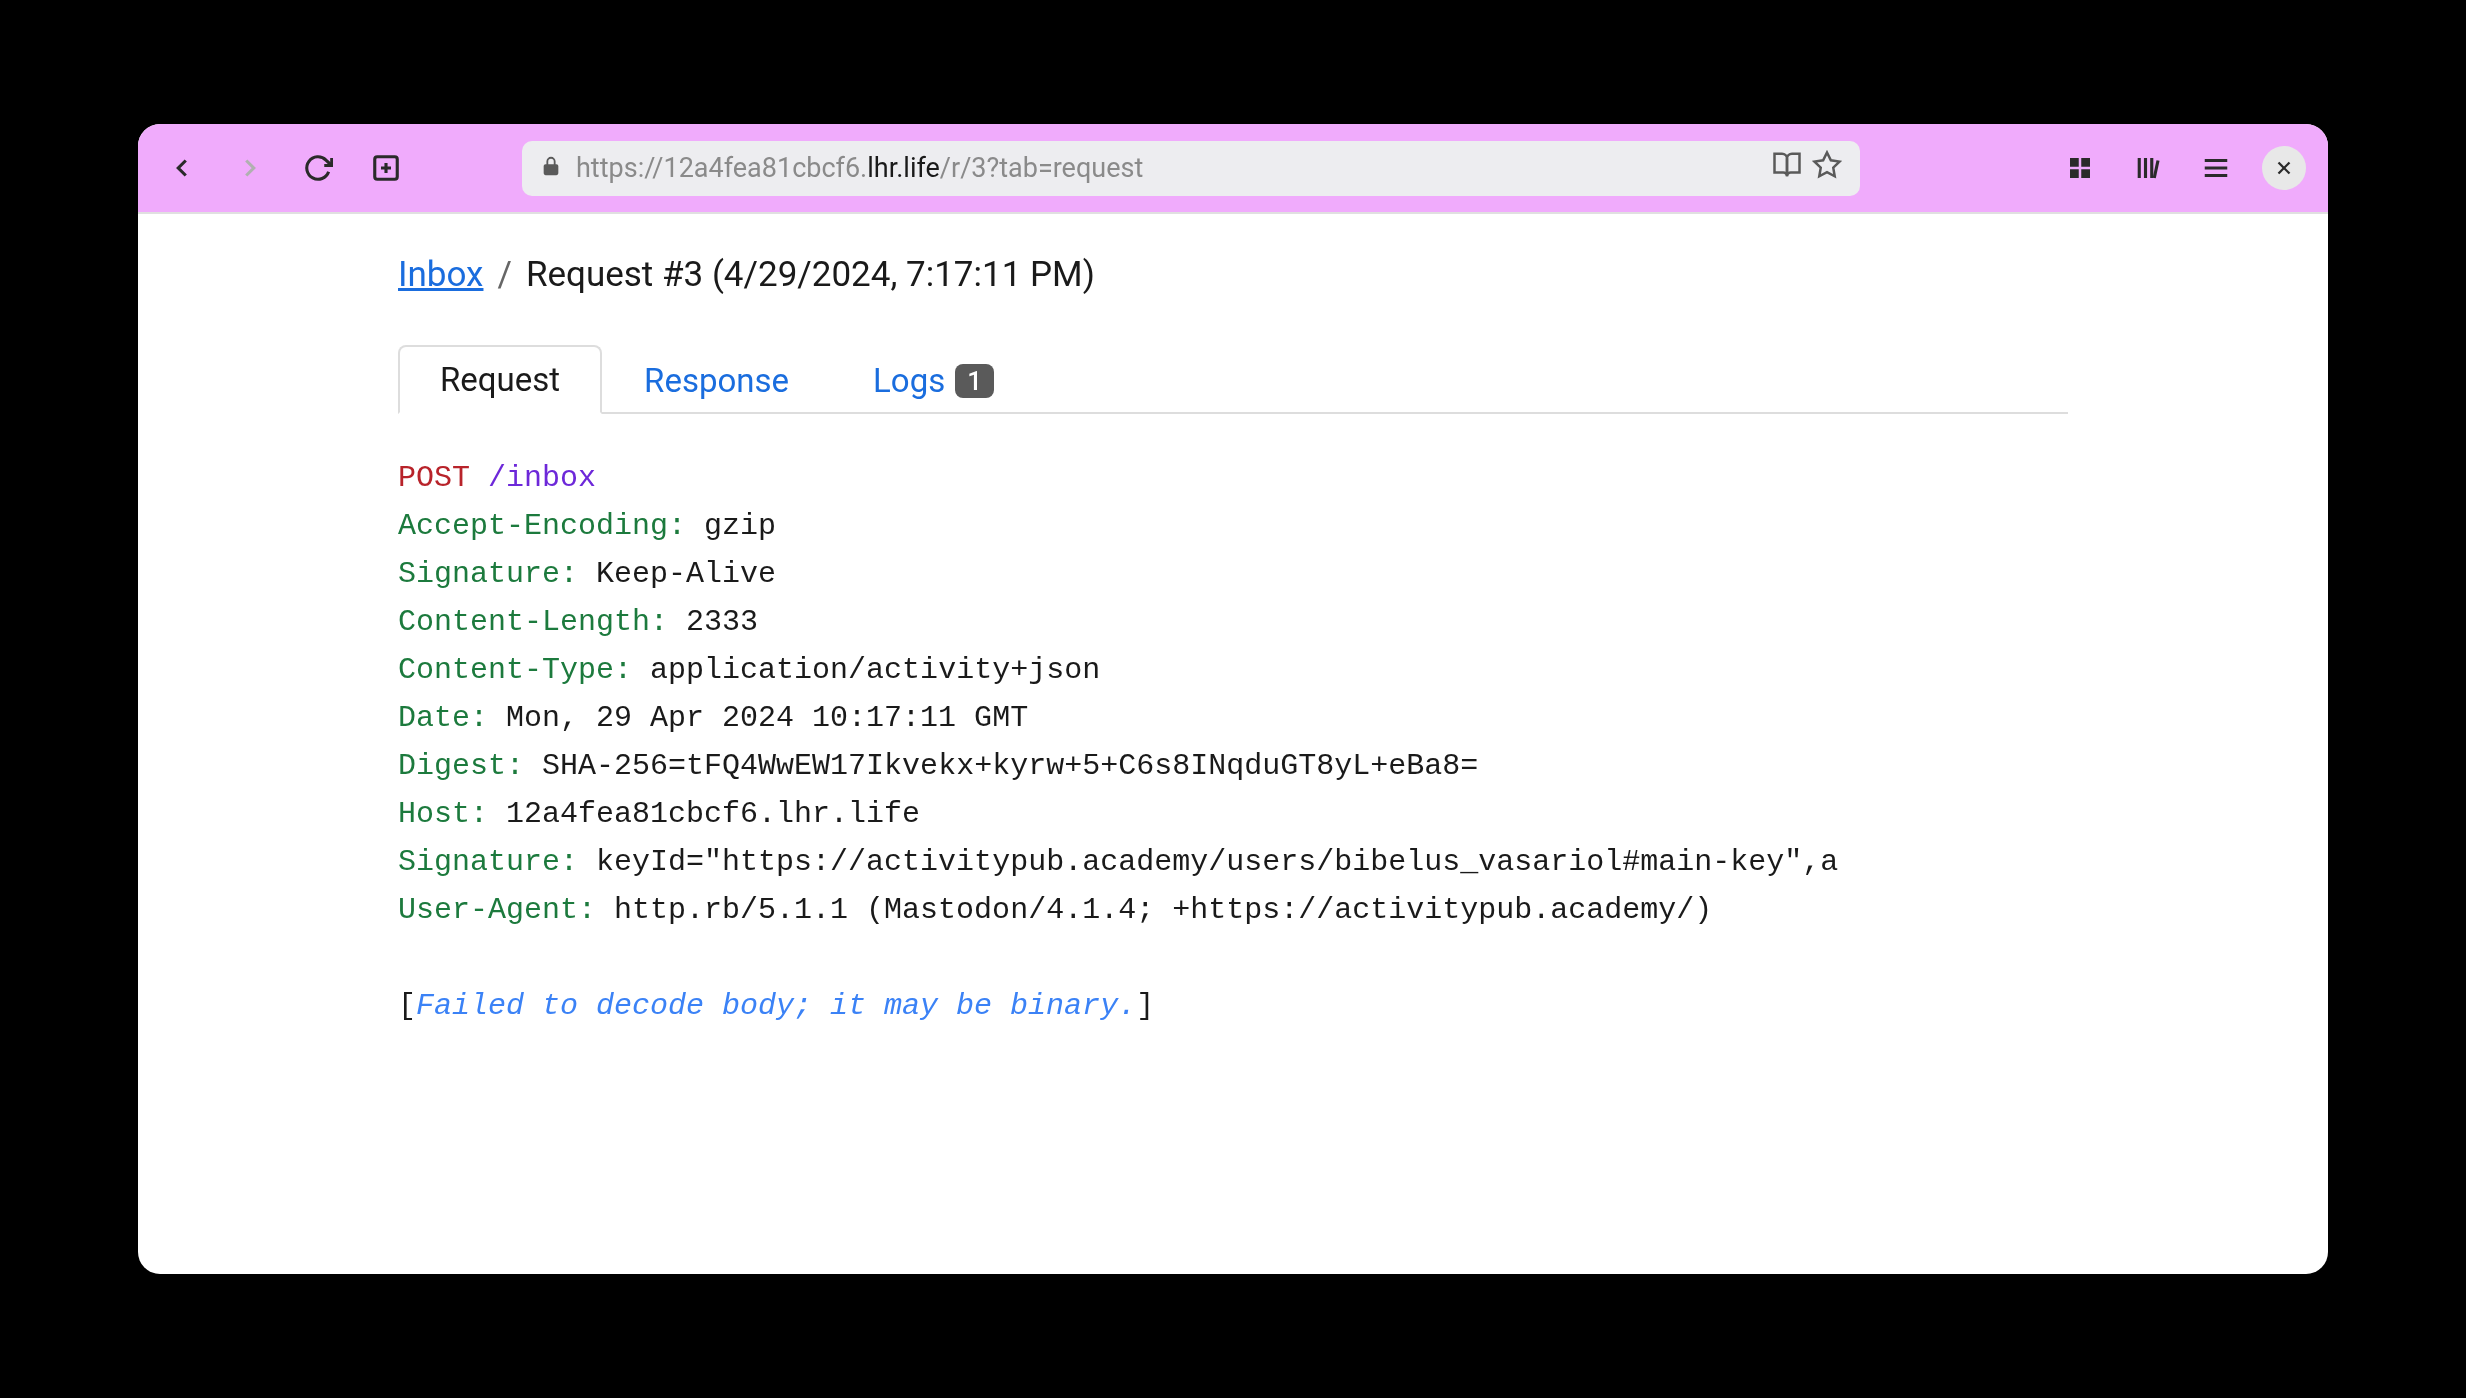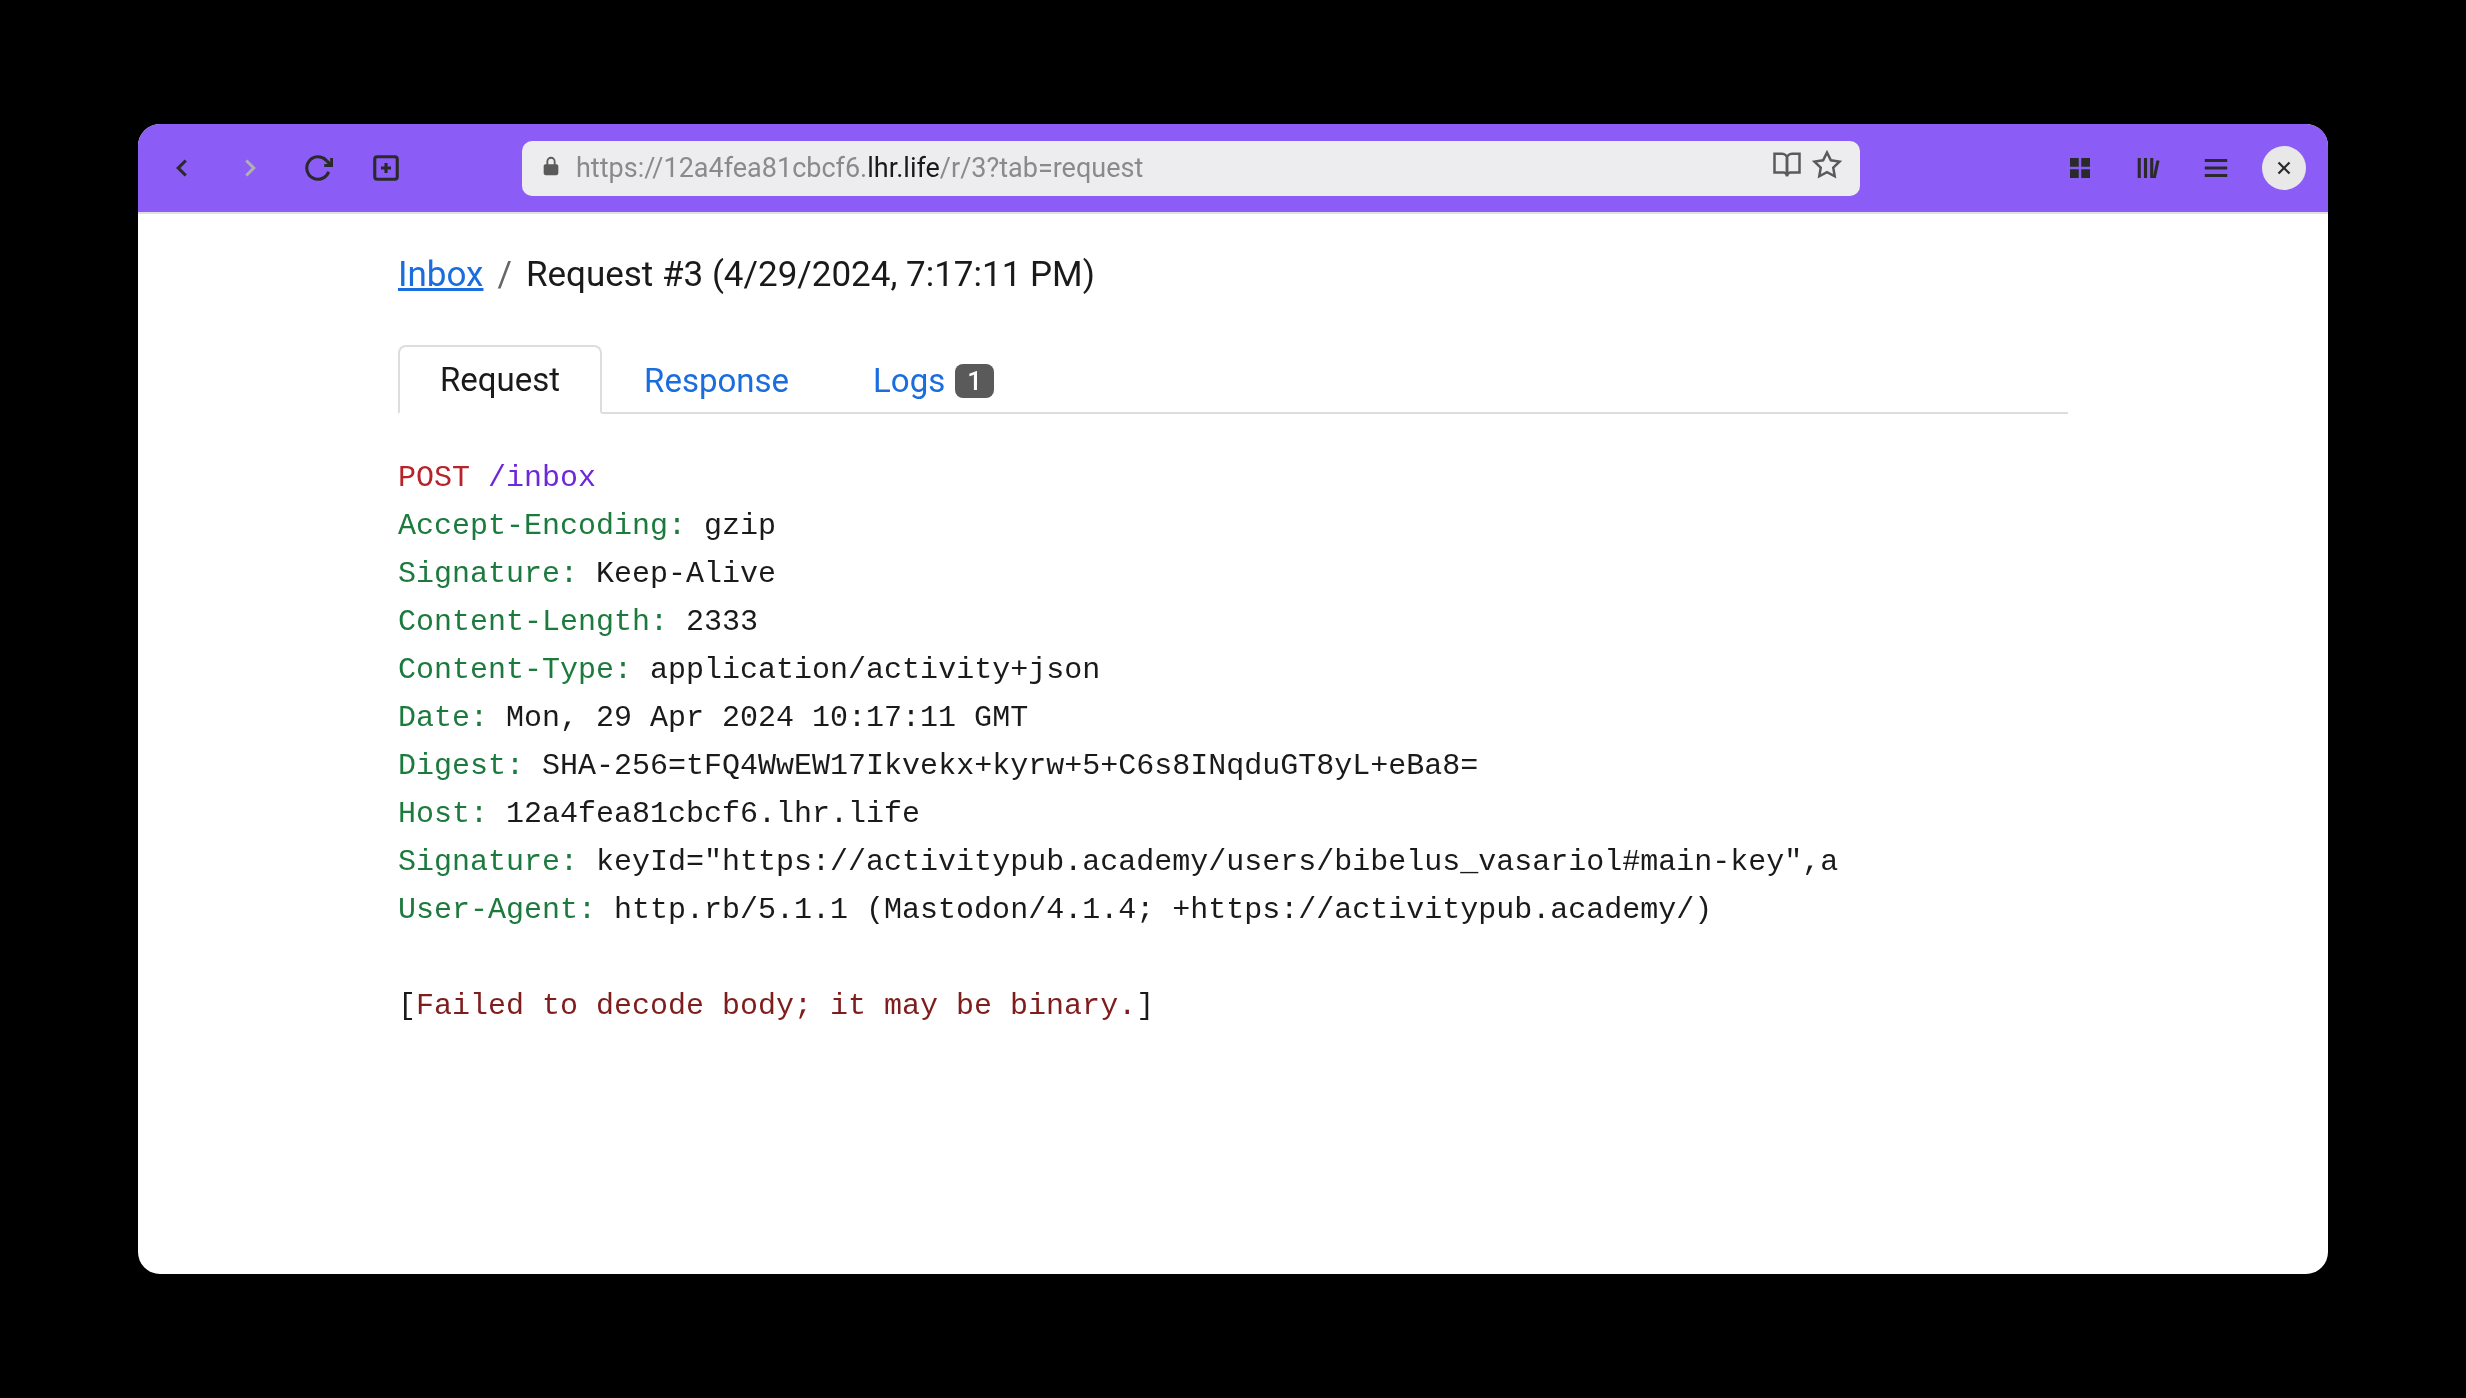--- a/index.html
+++ b/index.html
@@ -16,21 +16,21 @@
       width: 2190px;
       height: 1150px;
       background: #fff;
       border-radius: 22px;
       box-shadow: 0 10px 40px rgba(0,0,0,0.5);
       overflow: hidden;
       position: relative;
     }
     .toolbar {
       height: 90px;
-      background: #8b5cf6;
+      background: #f0abfc;
       border-bottom: 2px solid #e0e0e0;
       display: flex;
       align-items: center;
       padding: 0 22px;
       gap: 24px;
     }
     .nav-controls { display: flex; align-items: center; gap: 24px; }
     .nav-btn {
       width: 44px; height: 44px;
       display: flex; align-items: center; justify-content: center;
@@ -118,21 +118,21 @@
       font-size: 30px;
       line-height: 1.6;
       white-space: pre;
       overflow: hidden;
     }
     .method { color: #b8232a; }
     .header-key { color: #1c7a3d; }
     .header-colon { color: #1c7a3d; }
     .header-val { color: #1a1a1a; }
     .path { color: #6d28d9; margin-top: 20px; }
-    .body-msg { color: #7f1d1d; }
+    .body-msg { color: #3b82f6; font-style: italic; }
     .bracket { color: #1a1a1a; font-style: normal; }
   </style>
 </head>
 <body>
 
 <div class="browser-window">
   <div class="toolbar">
     <div class="nav-controls">
       <div class="nav-btn">
         <svg viewBox="0 0 24 24" fill="none" stroke="#2a2a2a" stroke-width="2.5">

